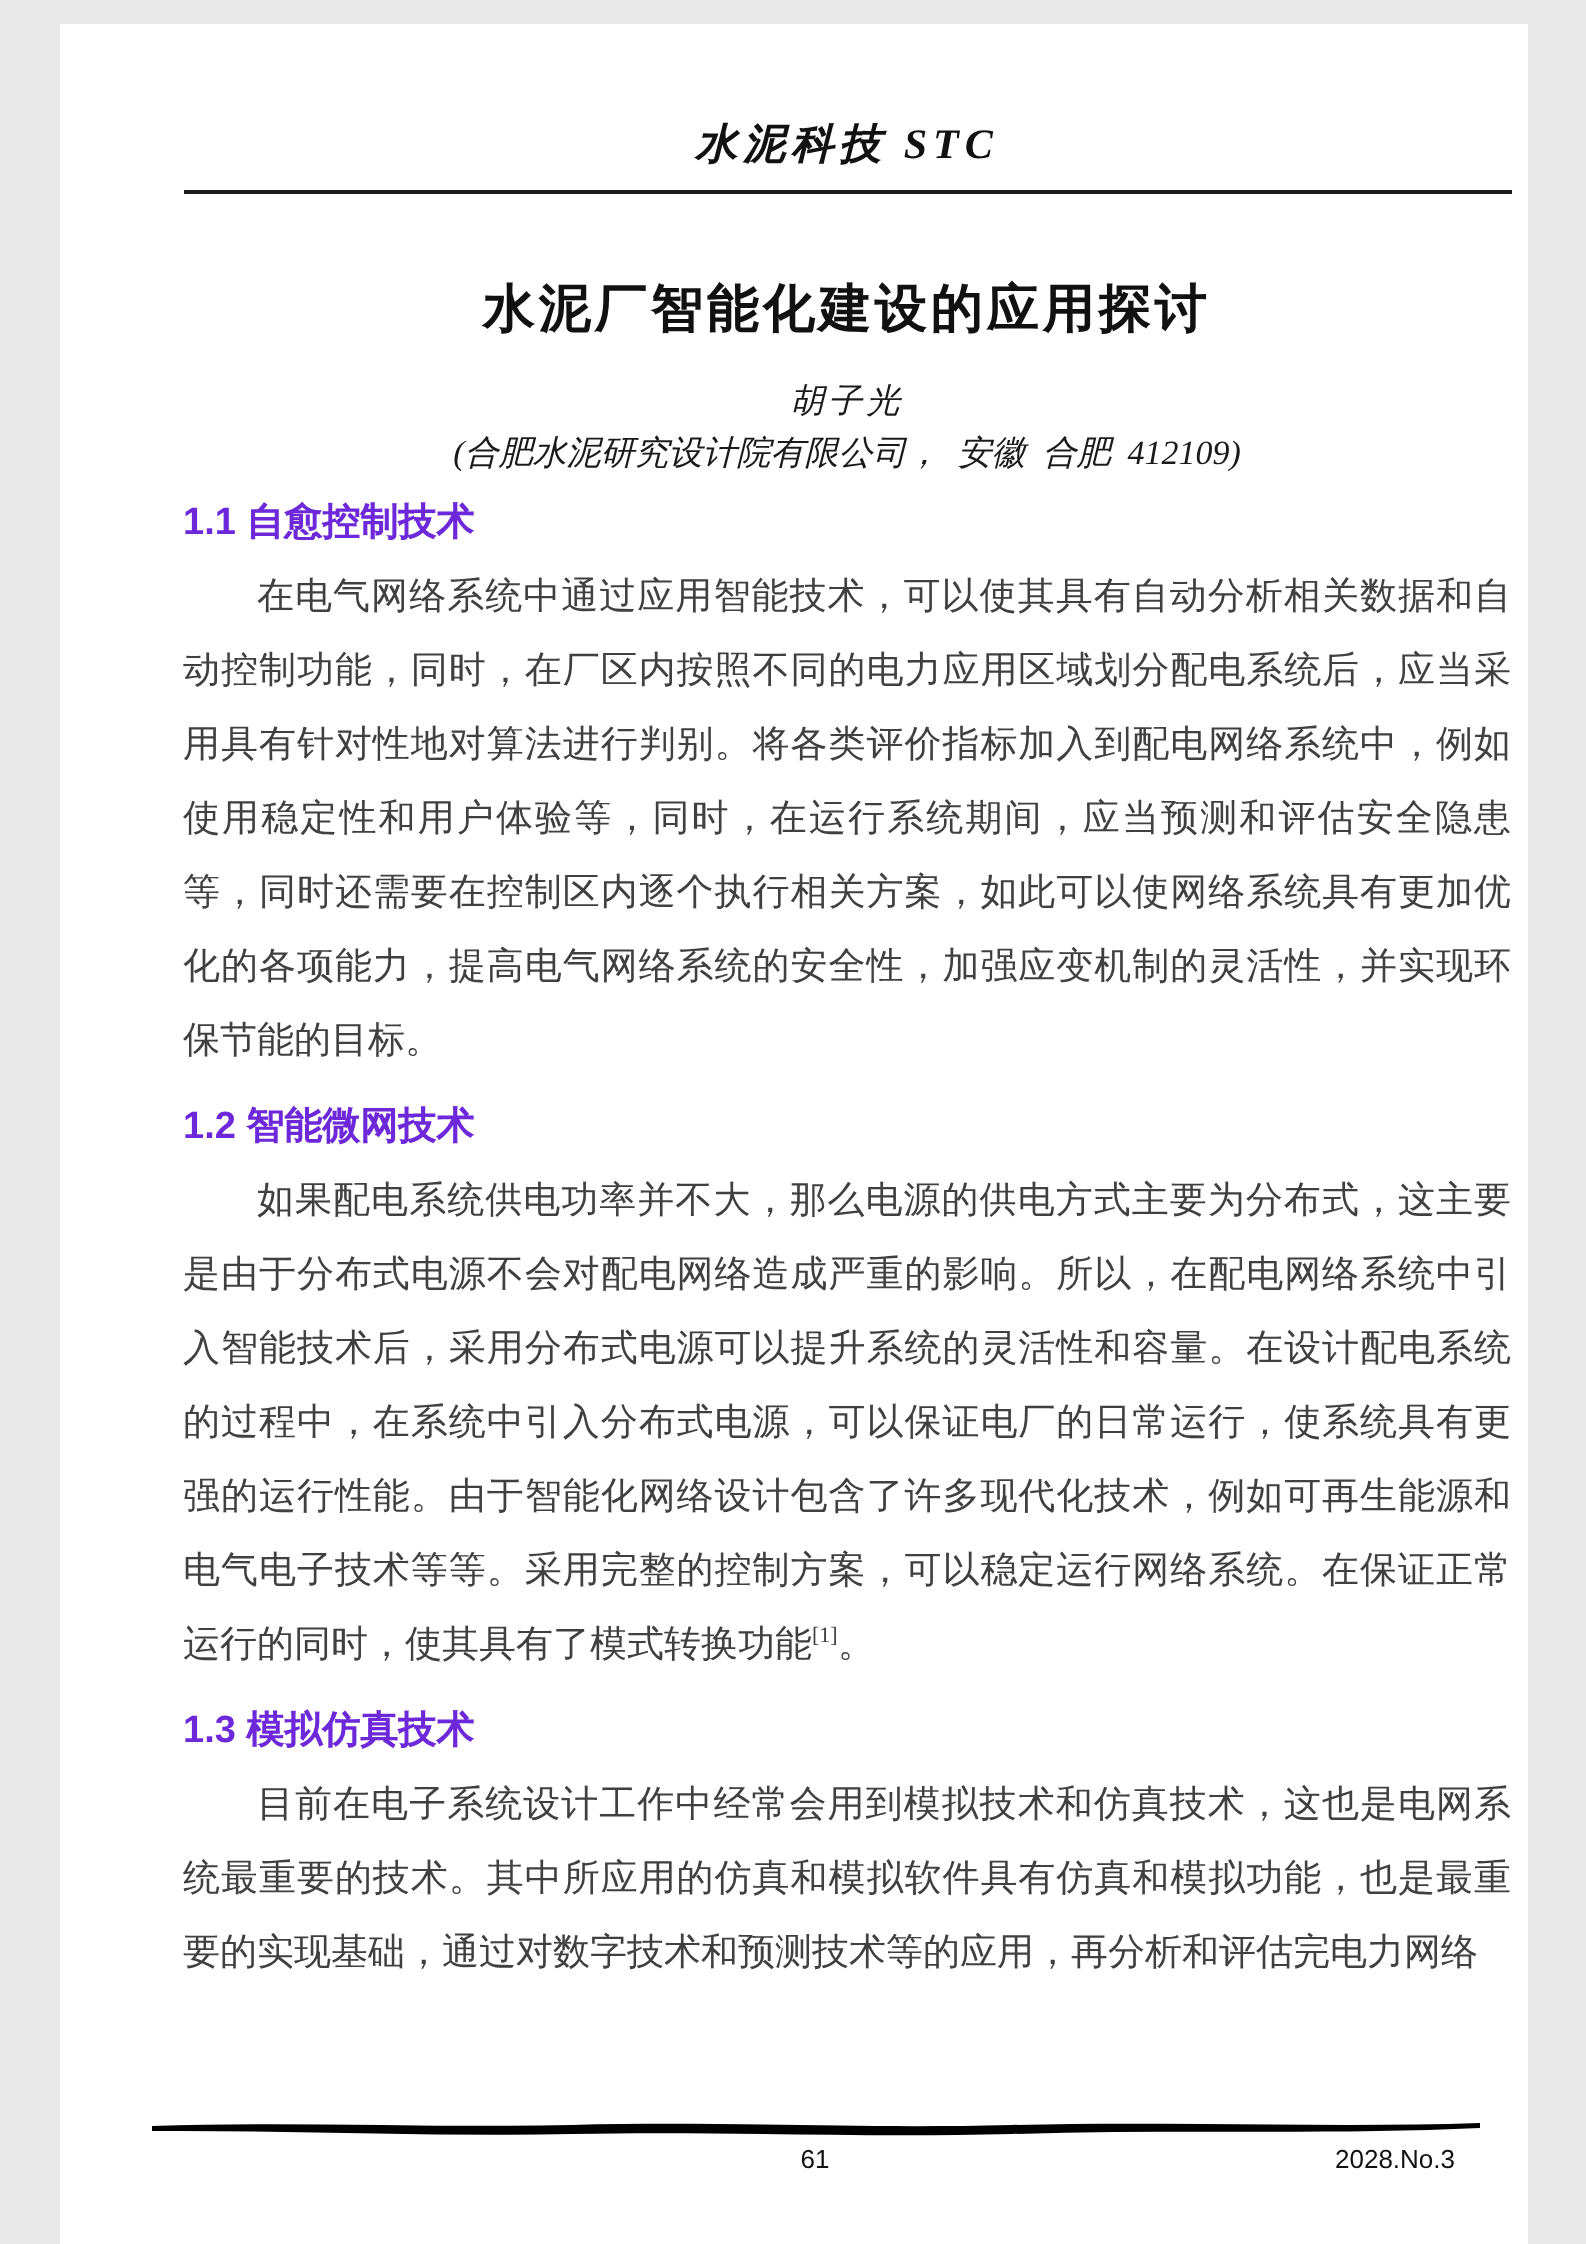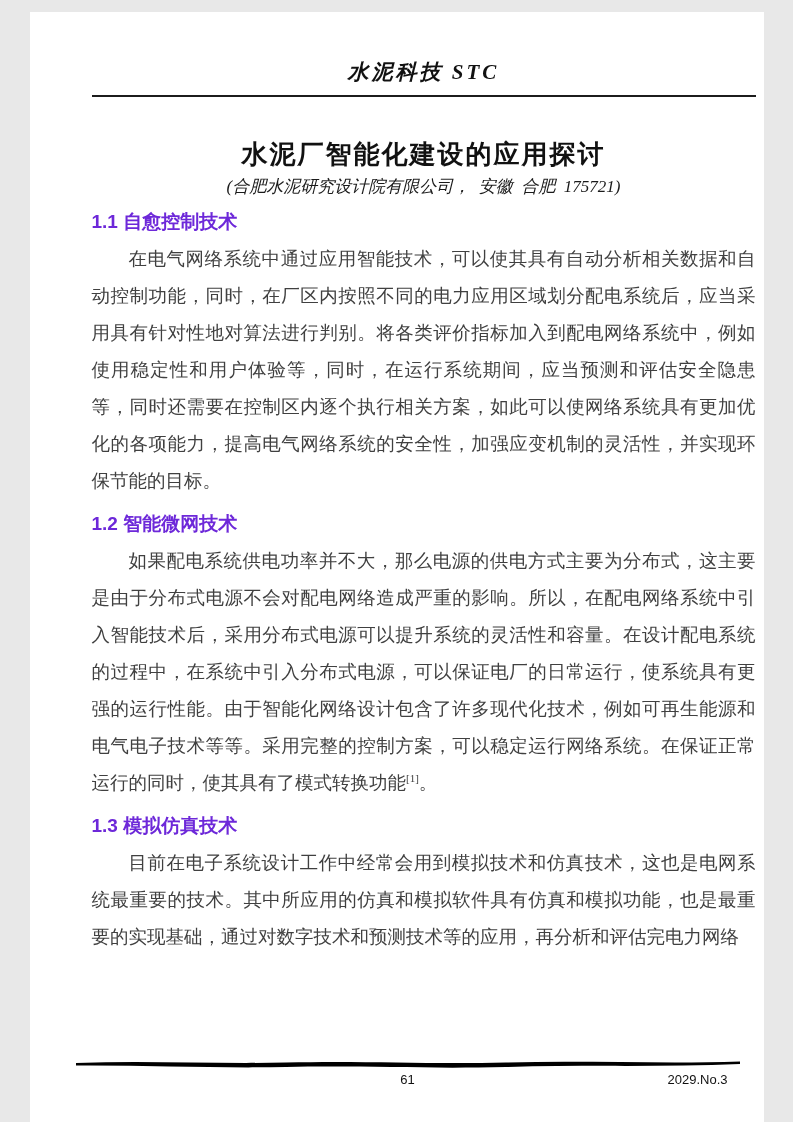--- a/index.html
+++ b/index.html
@@ -125,22 +125,23 @@
 
 <div class="page">
 
   <div class="content-col">
 
     <div class="journal-name">水泥科技 STC</div>
     <div class="header-rule"></div>
 
     <h1 class="title">水泥厂智能化建设的应用探讨</h1>
 
+    <div class="author">胡子光</div>
 
-    <div class="affiliation">(合肥水泥研究设计院有限公司，  安徽  合肥  175721)</div>
+    <div class="affiliation">(合肥水泥研究设计院有限公司，  安徽  合肥  412109)</div>
 
 
     <h3 class="h-level2">1.1 自愈控制技术</h3>
 
     <p class="para">在电气网络系统中通过应用智能技术，可以使其具有自动分析相关数据和自动控制功能，同时，在厂区内按照不同的电力应用区域划分配电系统后，应当采用具有针对性地对算法进行判别。将各类评价指标加入到配电网络系统中，例如使用稳定性和用户体验等，同时，在运行系统期间，应当预测和评估安全隐患等，同时还需要在控制区内逐个执行相关方案，如此可以使网络系统具有更加优化的各项能力，提高电气网络系统的安全性，加强应变机制的灵活性，并实现环保节能的目标。</p>
 
     <h3 class="h-level2">1.2 智能微网技术</h3>
 
     <p class="para"><span>如果配电系统供电功率并不大，那么电源的供电方式主要为分布式，这主要是由于分布式电源不会对配电网络造成严重的影响。所以，在配电网络系统中引入智能技术后，采用分布式电源可以提升系统的灵活性和容量。在设计配电系统的过程中，在系统中引入分布式电源，可以保证电厂的日常运行，使系统具有更强的运行性能。由于智能化网络设计包含了许多现代化技术，例如可再生能源和电气电子技术等等。采用完整的控制方案，可以稳定运行网络系统。在保证正常运行的同时，使其具有了模式转换功能</span><sup class="ref-sup">[1]</sup><span>。</span></p>
 
@@ -150,17 +151,17 @@
 
   </div>
 
   <div class="footer">
     <svg class="footer-bar" width="664" height="12" viewBox="0 0 664 12" xmlns="http://www.w3.org/2000/svg">
       <path fill="#000000" d="M0,5 C70,2.5 140,6 210,4.5 C290,2.5 350,6.5 430,4.5 C510,2.5 590,6 664,3.5
                L664,6 C590,9.5 510,6.5 430,9 C350,11 290,7.5 210,9 C140,10.5 70,7 0,7.5 Z"></path>
     </svg>
     <div class="footer-row">
       <span class="page-num">61</span>
-      <span class="issue">2029.No.3</span>
+      <span class="issue">2028.No.3</span>
     </div>
   </div>
 
 </div>
 
 </body></html>

